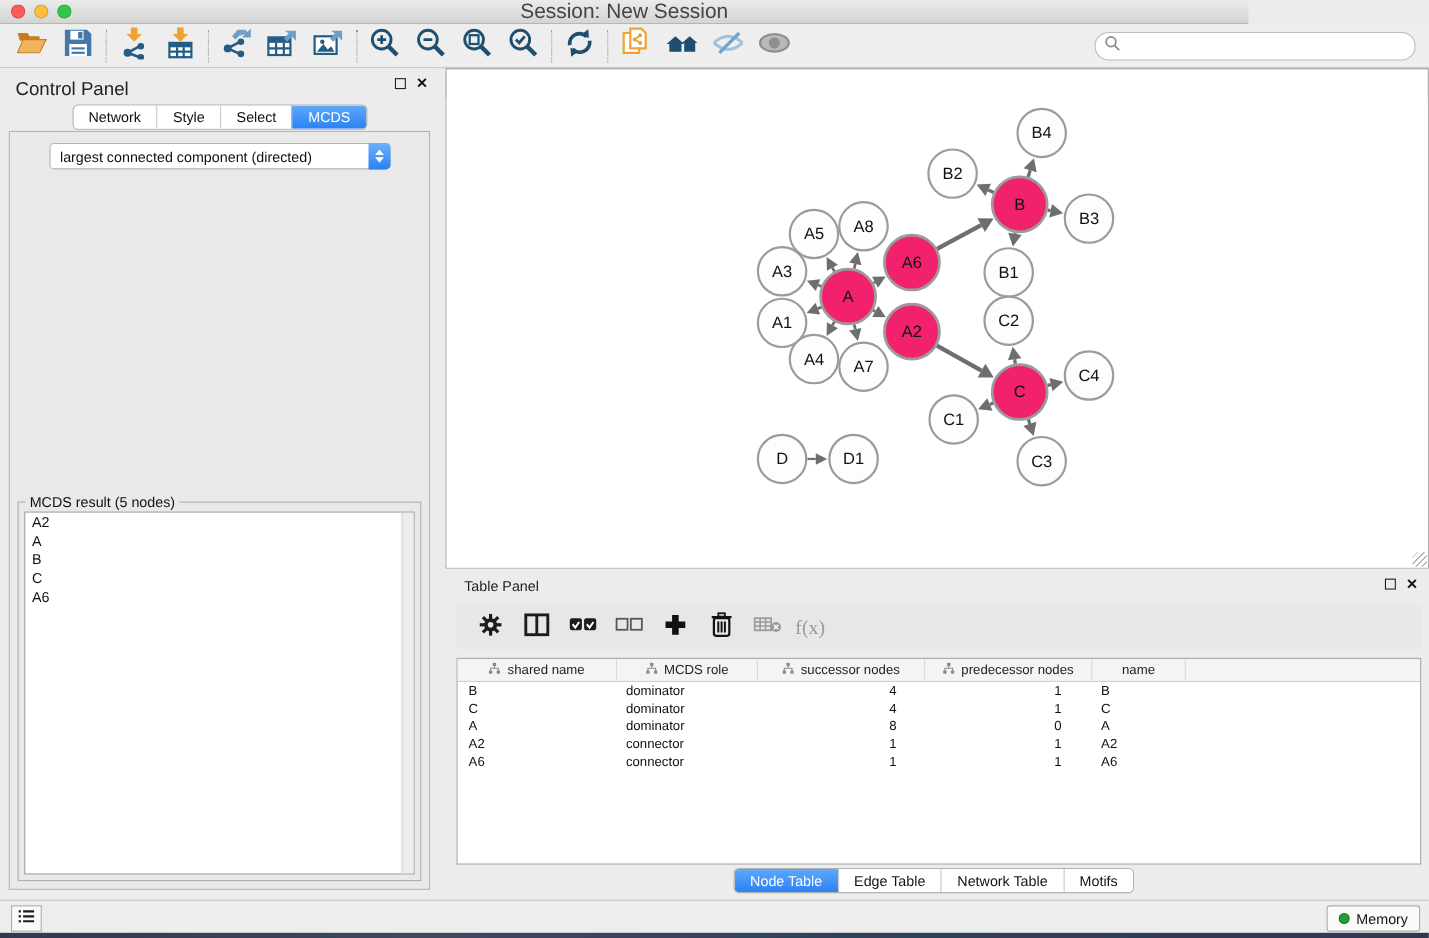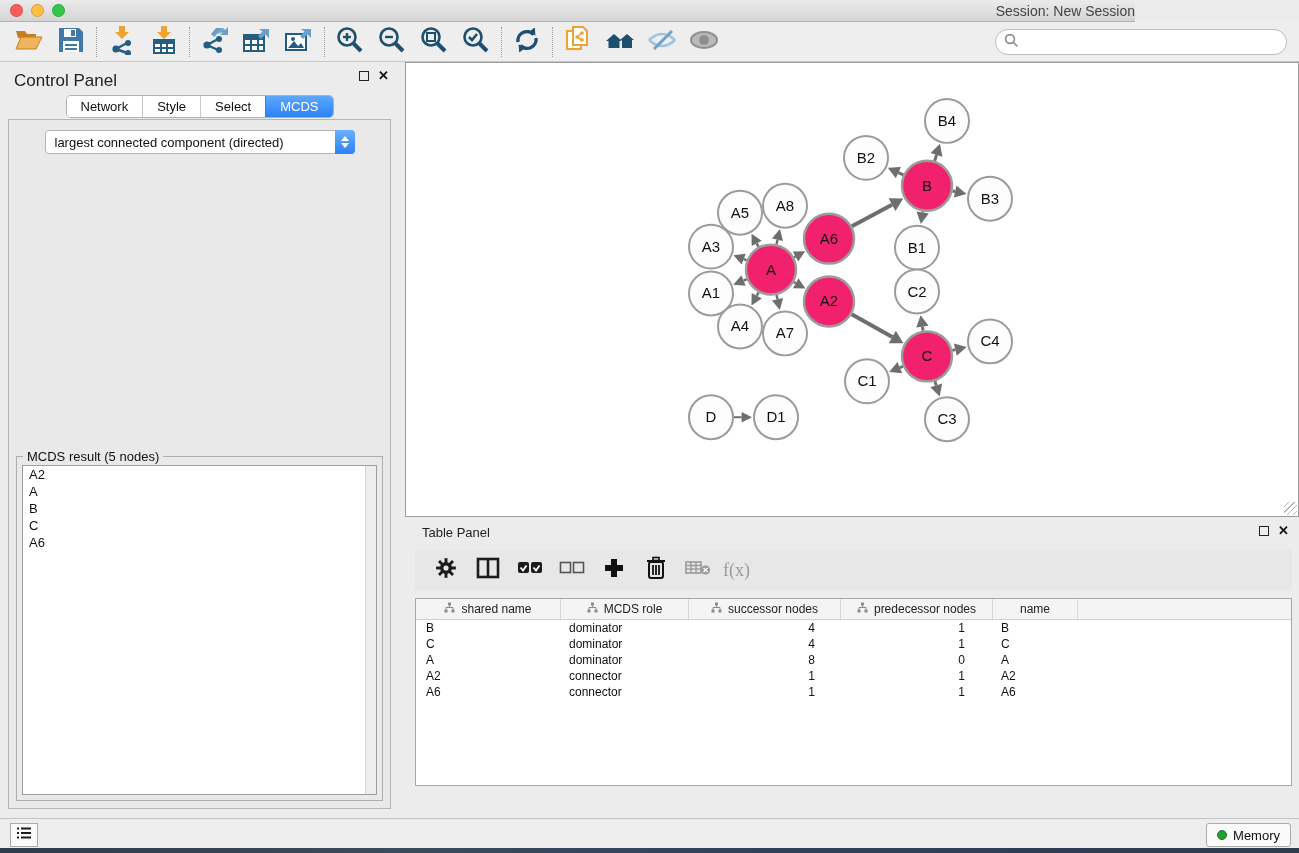--- a/index.html
+++ b/index.html
@@ -1,21 +1,21 @@
 <!DOCTYPE html>
 <html><head>
 <meta charset="utf-8">
 <style>
   * { margin:0; padding:0; box-sizing:border-box; }
   html,body { width:1299px; height:853px; font-family:"Liberation Sans",sans-serif; background:#ececec; overflow:hidden; position:relative; }
 
   
   .titlebar { position:absolute; left:0; top:0; width:1135px; height:22px;
     background:linear-gradient(#ebebeb,#d4d4d4); border-bottom:1px solid #b1b1b1;
-    display:flex; align-items:center; justify-content:flex-end; font-size:14px; color:#444; }
+    display:flex; align-items:center; justify-content:center; font-size:19px; color:#444; }
   .lights { position:absolute; left:10px; top:4px; display:flex; gap:8px; }
   .light { width:13px; height:13px; border-radius:50%; border:1px solid rgba(0,0,0,.15); }
   .light.red{background:#fc5b57}.light.yellow{background:#fdbe41}.light.green{background:#34c84a}
 
   
   .toolbar { position:absolute; left:0; top:22px; width:1299px; height:40px; background:#eeeeee;
     border-bottom:1px solid #c6c6c6; display:flex; align-items:center; }
   .tbtn { width:42px; height:34px; display:flex; align-items:center; justify-content:center; }
   .tsep { width:1px; height:30px; border-left:1px dotted #9a9a9a; margin:0 4px; }
   .searchbox { position:absolute; right:12px; top:7px; width:292px; height:26px; background:#fff;
@@ -557,20 +557,26 @@
         <div class="dt-row">
           <div class="dt-cell" style="width: 145px; text-align: left; padding: 0px 0px 0px 10px;">A6</div>
           <div class="dt-cell" style="width: 128px; text-align: left; padding: 0px 0px 0px 8px;">connector</div>
           <div class="dt-cell" style="width: 152px; text-align: right; padding: 0px 26px 0px 0px;">1</div>
           <div class="dt-cell" style="width: 152px; text-align: right; padding: 0px 28px 0px 0px;">1</div>
           <div class="dt-cell" style="width: 85px; text-align: left; padding: 0px 0px 0px 8px;">A6</div>
         </div>
       </div>
   </div>
 
+  <div class="seg-tabs bottom-tabs" id="table-tabs">
+      <span class="seg-tab active">Node Table</span>
+      <span class="seg-tab">Edge Table</span>
+      <span class="seg-tab">Network Table</span>
+      <span class="seg-tab">Motifs</span>
+    </div>
 </div>
 
 <div class="statusbar">
   <div class="list-btn">
       <span>
     <svg width="16" height="14" viewBox="0 0 16 14">
           <g stroke="#1c1c1c" stroke-width="2">
             <line x1="5" y1="2.5" x2="15" y2="2.5"></line>
             <line x1="5" y1="7" x2="15" y2="7"></line>
             <line x1="5" y1="11.5" x2="15" y2="11.5"></line>

